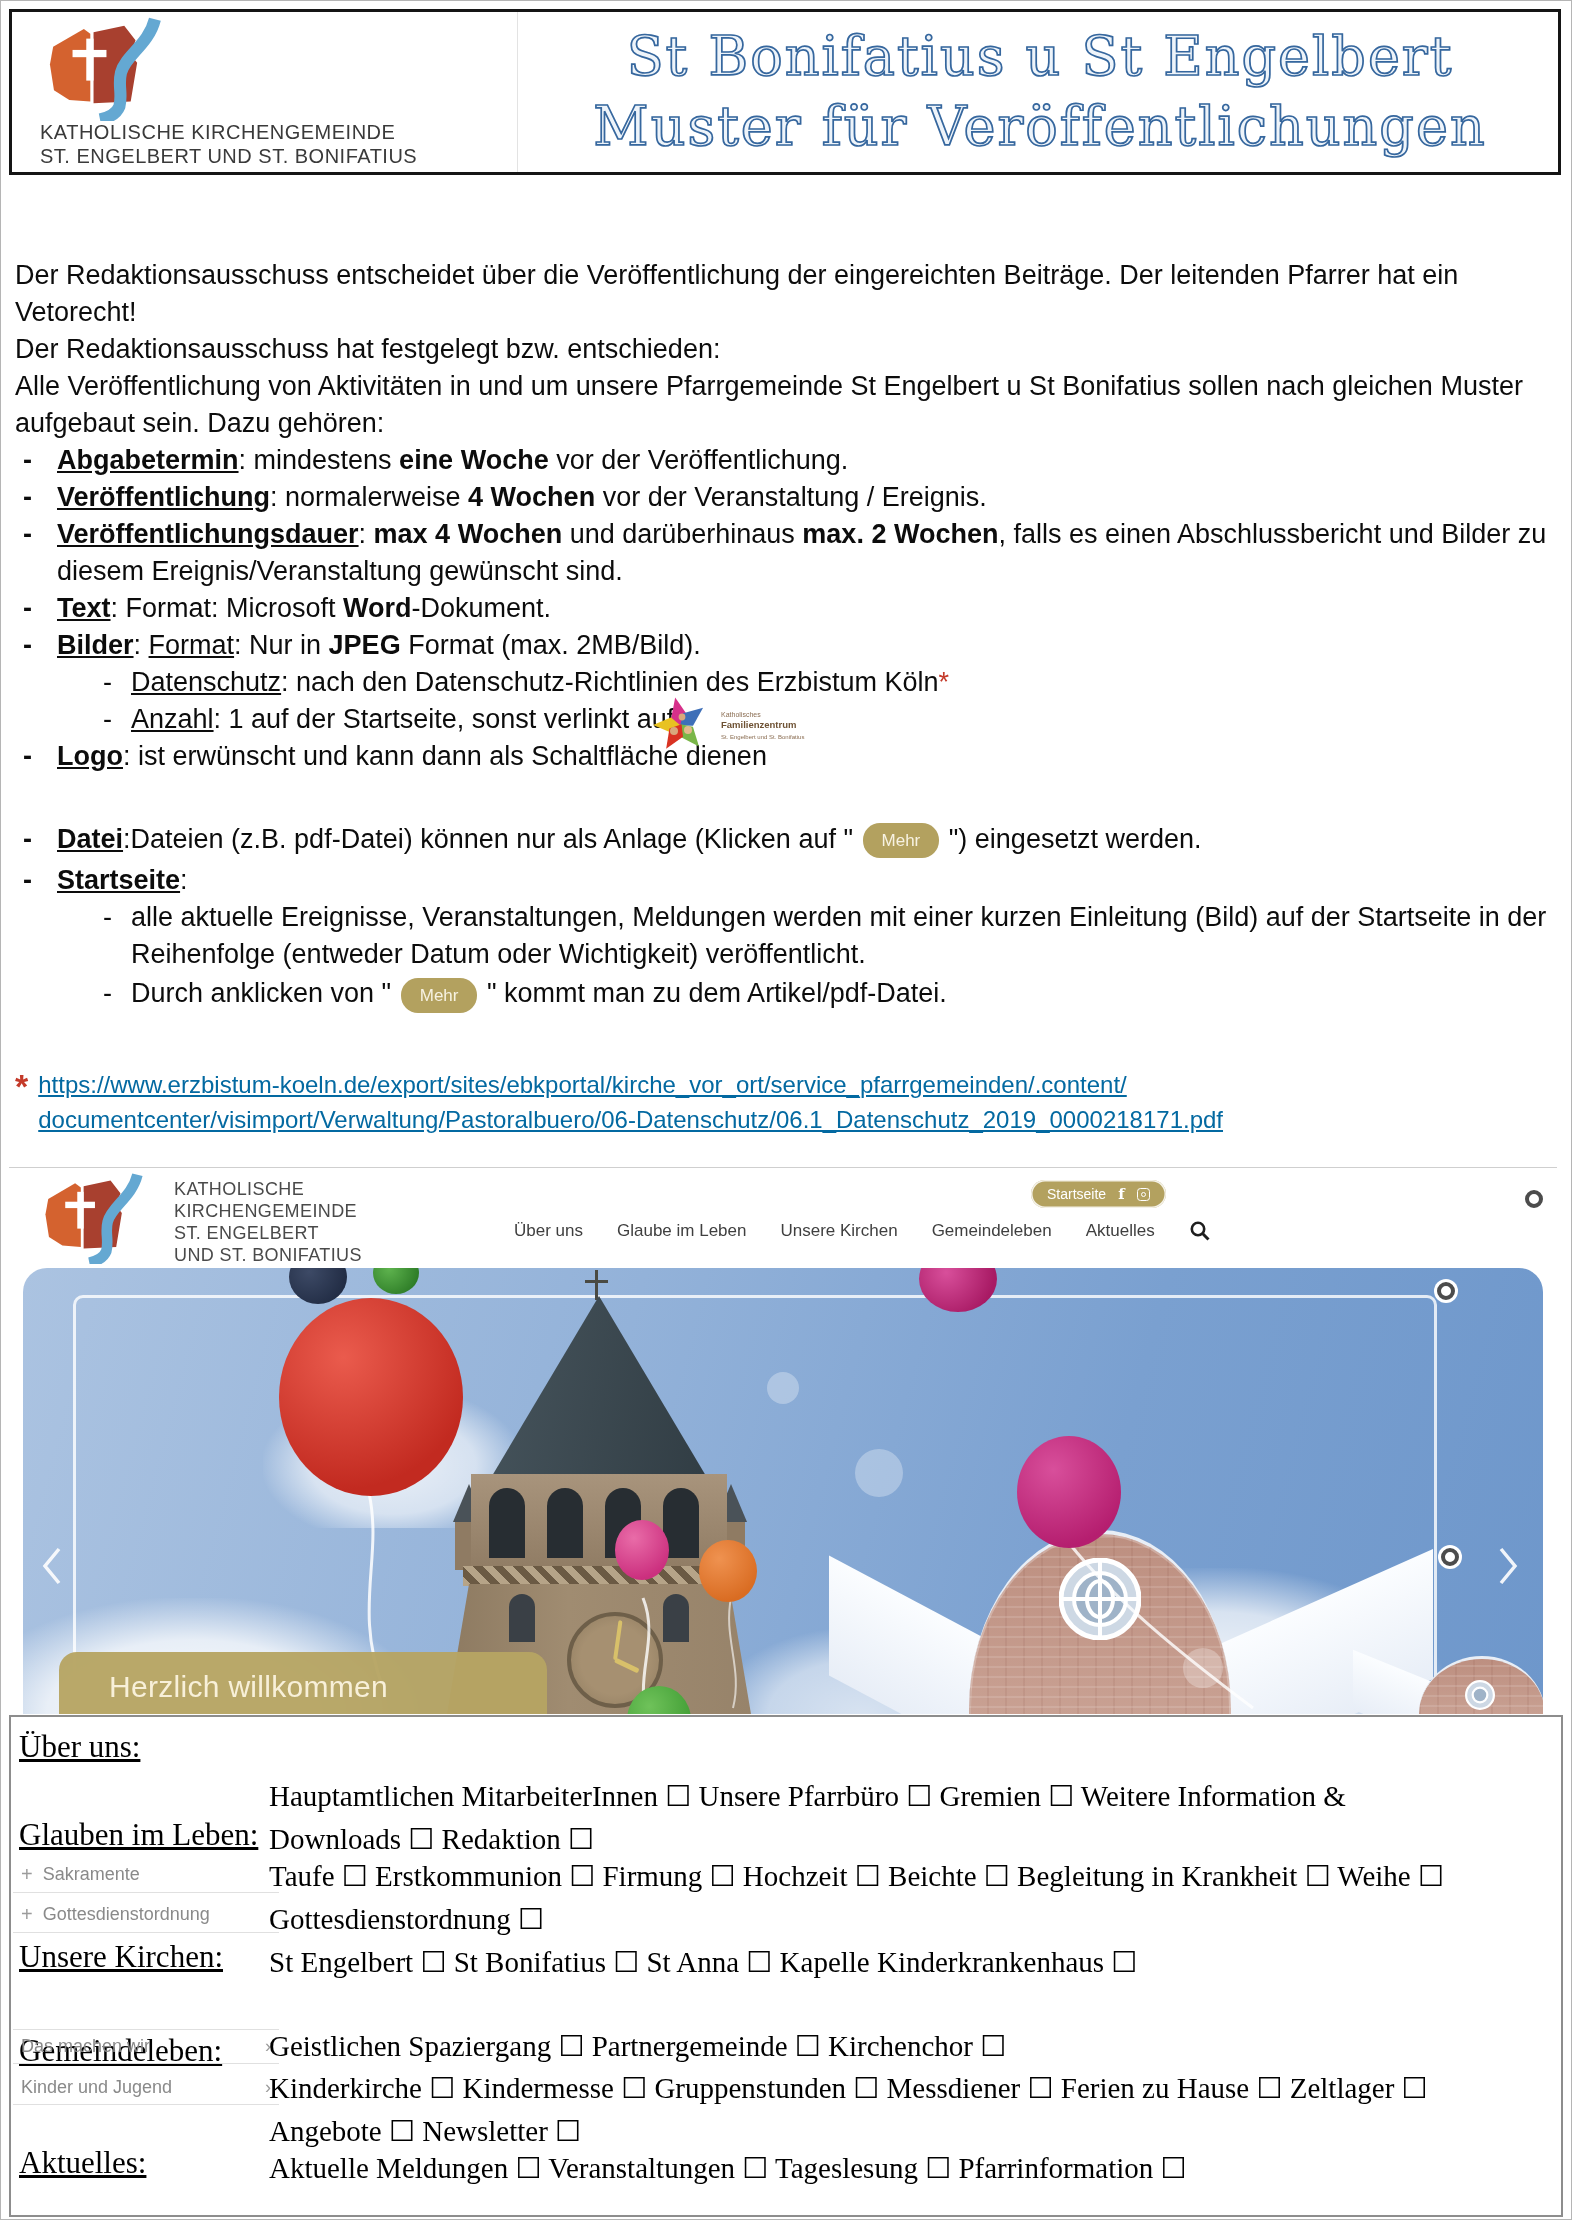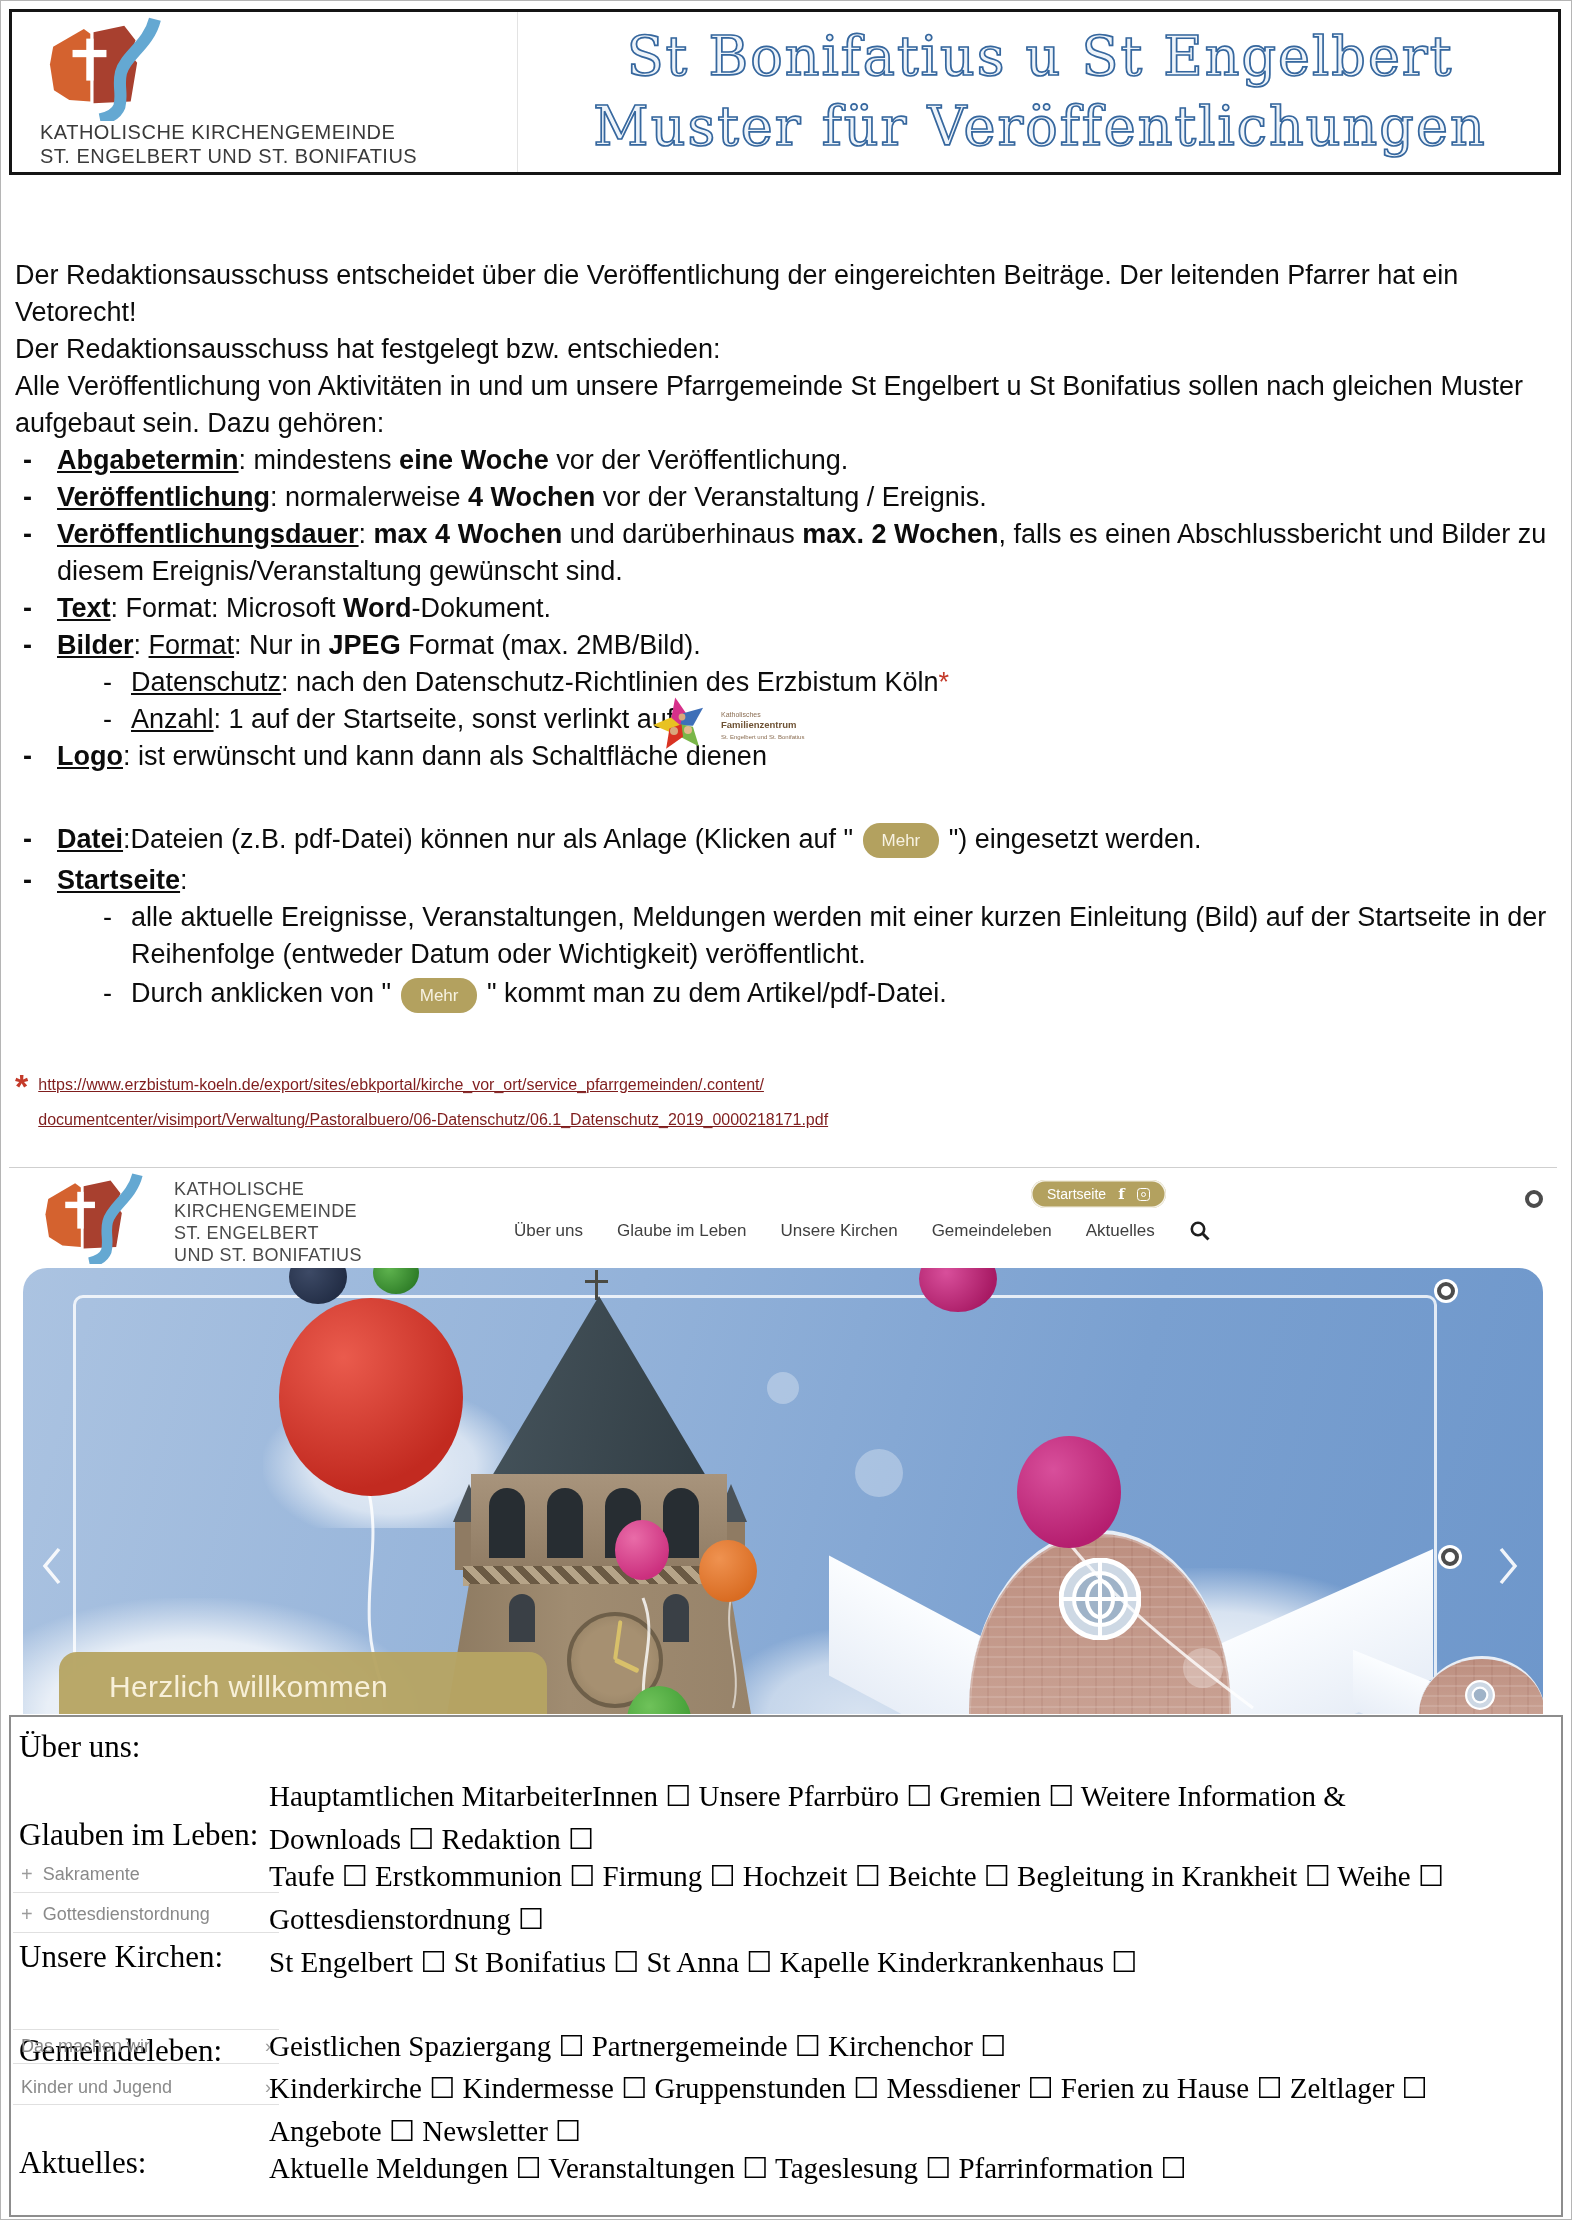--- a/index.html
+++ b/index.html
@@ -25,21 +25,21 @@
   .bullet.lvl2{padding-left:88px;}
   .bullet.lvl2 .marker{flex:0 0 28px;font-weight:normal;}
   .btext{flex:1;}
   .bb{font-weight:bold;}
   .uu{text-decoration:underline;}
   .red{color:#c43a2a;}
   .mehr{display:inline-block;background:#b3a15f;color:#f7f2e2;font-size:17px;line-height:1;
         padding:9px 19px;border-radius:17px;vertical-align:middle;margin:0 2px;}
   #footnote{position:absolute;left:14px;top:1066px;display:flex;}
   #footnote .star{color:#c43a2a;font-size:34px;font-weight:bold;margin-right:10px;line-height:38px;}
-  #footnote a{color:#7f1d1d;text-decoration:underline;font-size:16px;line-height:35px;white-space:pre-line;}
+  #footnote a{color:#0369a1;text-decoration:underline;font-size:24px;line-height:35px;white-space:pre-line;}
   #fz-logo{position:absolute;left:642px;top:682px;}
 
   
   #website{position:absolute;left:8px;top:1166px;width:1548px;height:546px;background:#fff;border-top:1px solid #cfcfcf;}
   #site-header{position:absolute;left:0;top:0;right:0;height:100px;background:#fff;}
   #site-logo{position:absolute;left:22px;top:4px;}
   #site-logo-caption{position:absolute;left:165px;top:10px;font-size:18px;line-height:22px;color:#4a4a4a;letter-spacing:.4px;}
   #topbar-pill{position:absolute;left:1022px;top:12px;height:28px;background:#b3a15f;border-radius:14px;
                box-shadow:inset 0 0 0 1.5px rgba(255,255,255,.85);display:flex;align-items:center;gap:12px;
                padding:0 16px;color:#fff;font-size:14px;}
@@ -94,21 +94,21 @@
   #snowR2{left:1330px;top:400px;width:90px;height:60px;transform:skewY(22deg);}
   
   .chev{position:absolute;top:278px;opacity:.9;}
   #welcome-box{position:absolute;left:36px;bottom:0;width:488px;height:62px;background:rgba(182,164,99,.96);
                border-radius:18px 18px 0 0;}
   #welcome-text{position:absolute;left:50px;bottom:10px;font-size:30px;color:#f8f0d9;letter-spacing:.3px;}
 
   
   #sitemap{position:absolute;left:8px;top:1714px;width:1550px;height:498px;background:#fff;border:2px solid #8d8d8d;
            font-family:"Liberation Serif","DejaVu Serif","DejaVu Sans",serif;color:#000;}
-  .sm-label{position:absolute;left:8px;font-size:31px;}
+  .sm-label{position:absolute;left:8px;font-size:31px;text-decoration:underline;}
   .sm-content{position:absolute;left:258px;font-size:29px;line-height:43px;white-space:pre-line;width:1270px;}
   .menu-snippet{position:absolute;left:2px;width:250px;font-family:"Liberation Sans","DejaVu Sans",sans-serif;
                 font-size:18px;color:#8a8a8a;padding:6px 8px;border-bottom:1px solid #e0e0e0;display:flex;align-items:center;}
   .menu-snippet .plus{color:#9c9c9c;margin-right:10px;font-size:20px;}
   .menu-snippet .chevr{margin-left:auto;color:#9c9c9c;font-size:18px;}
 </style>
 </head>
 <body>
 
 <div id="page">

